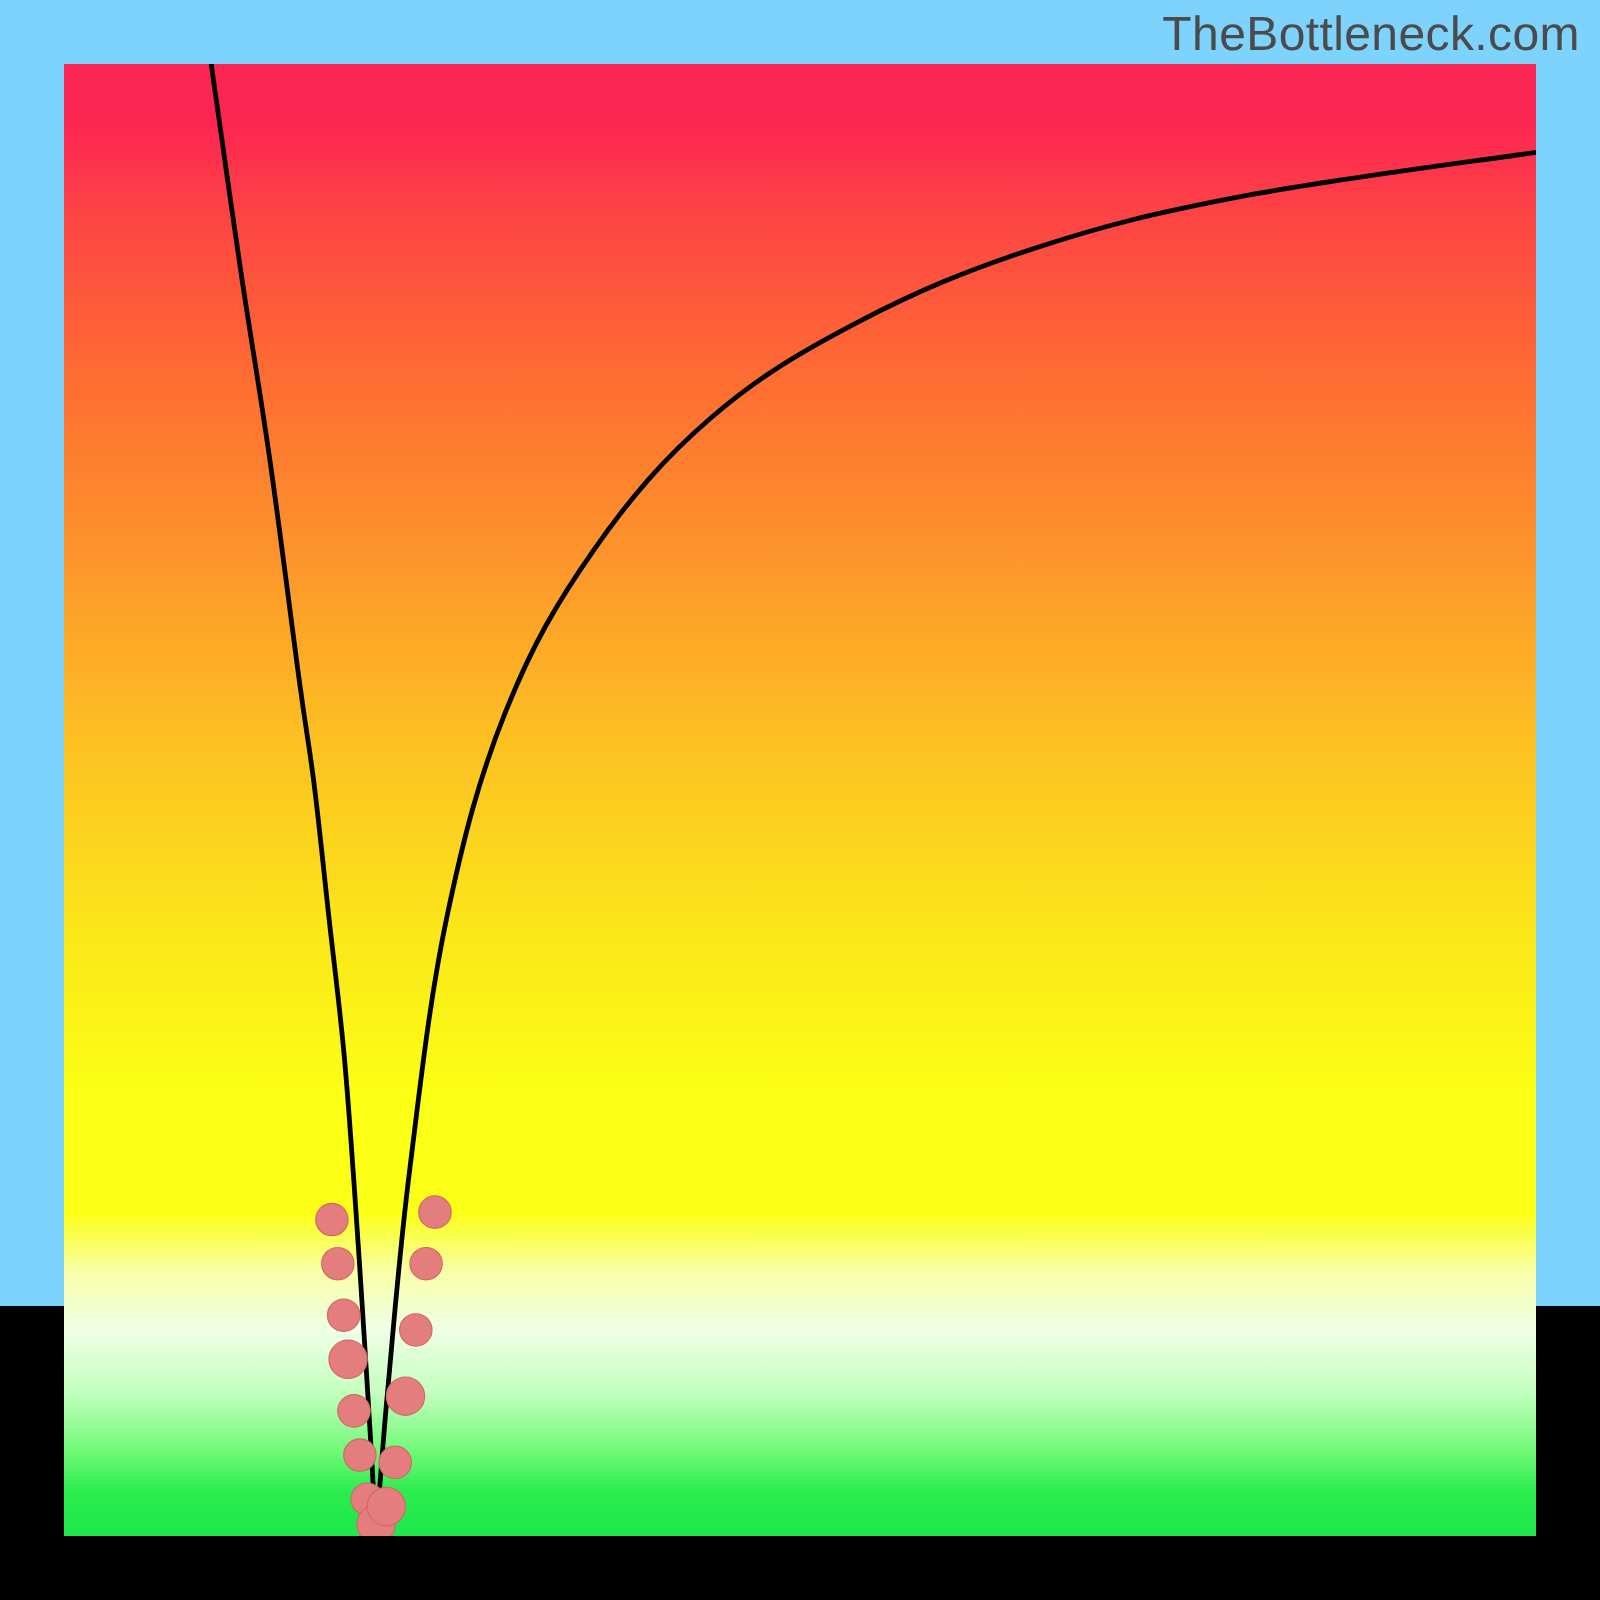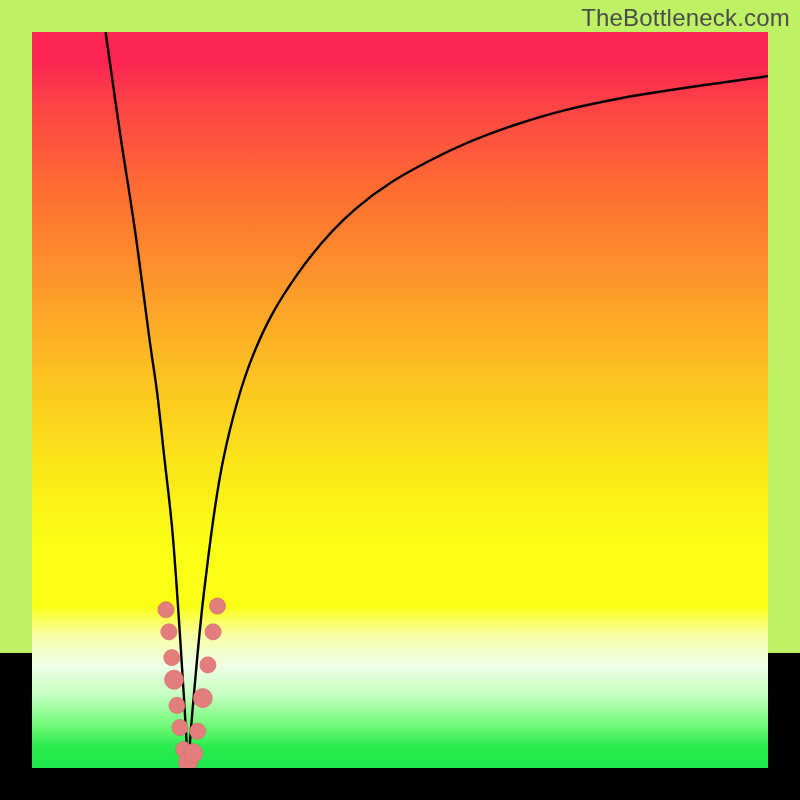--- a/index.html
+++ b/index.html
@@ -10,21 +10,21 @@
     overflow: hidden;
     background: #000;
     font-family: Arial, Helvetica, sans-serif;
   }
   .frame {
     position: absolute;
     top: 0;
     left: 0;
     width: 800px;
     height: 653px;
-    background: #bef264;
+    background: #7dd3fc;
   }
   .plot {
     position: absolute;
     top: 32px;
     left: 32px;
     width: 736px;
     height: 736px;
     overflow: hidden;
   }
   .gradient {

